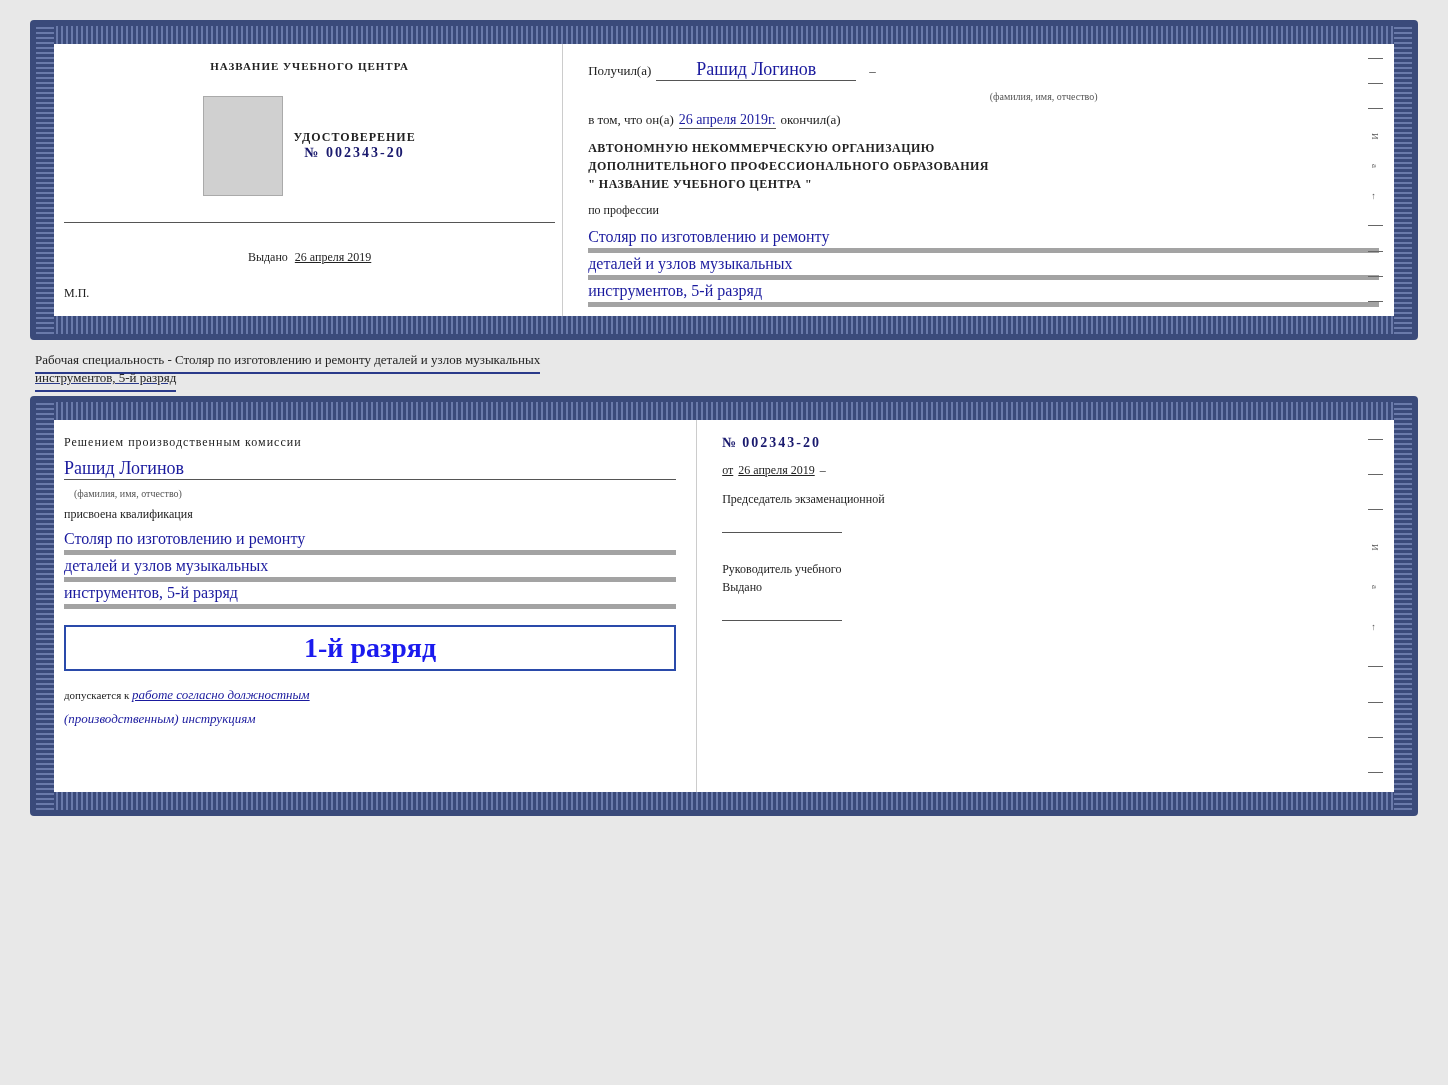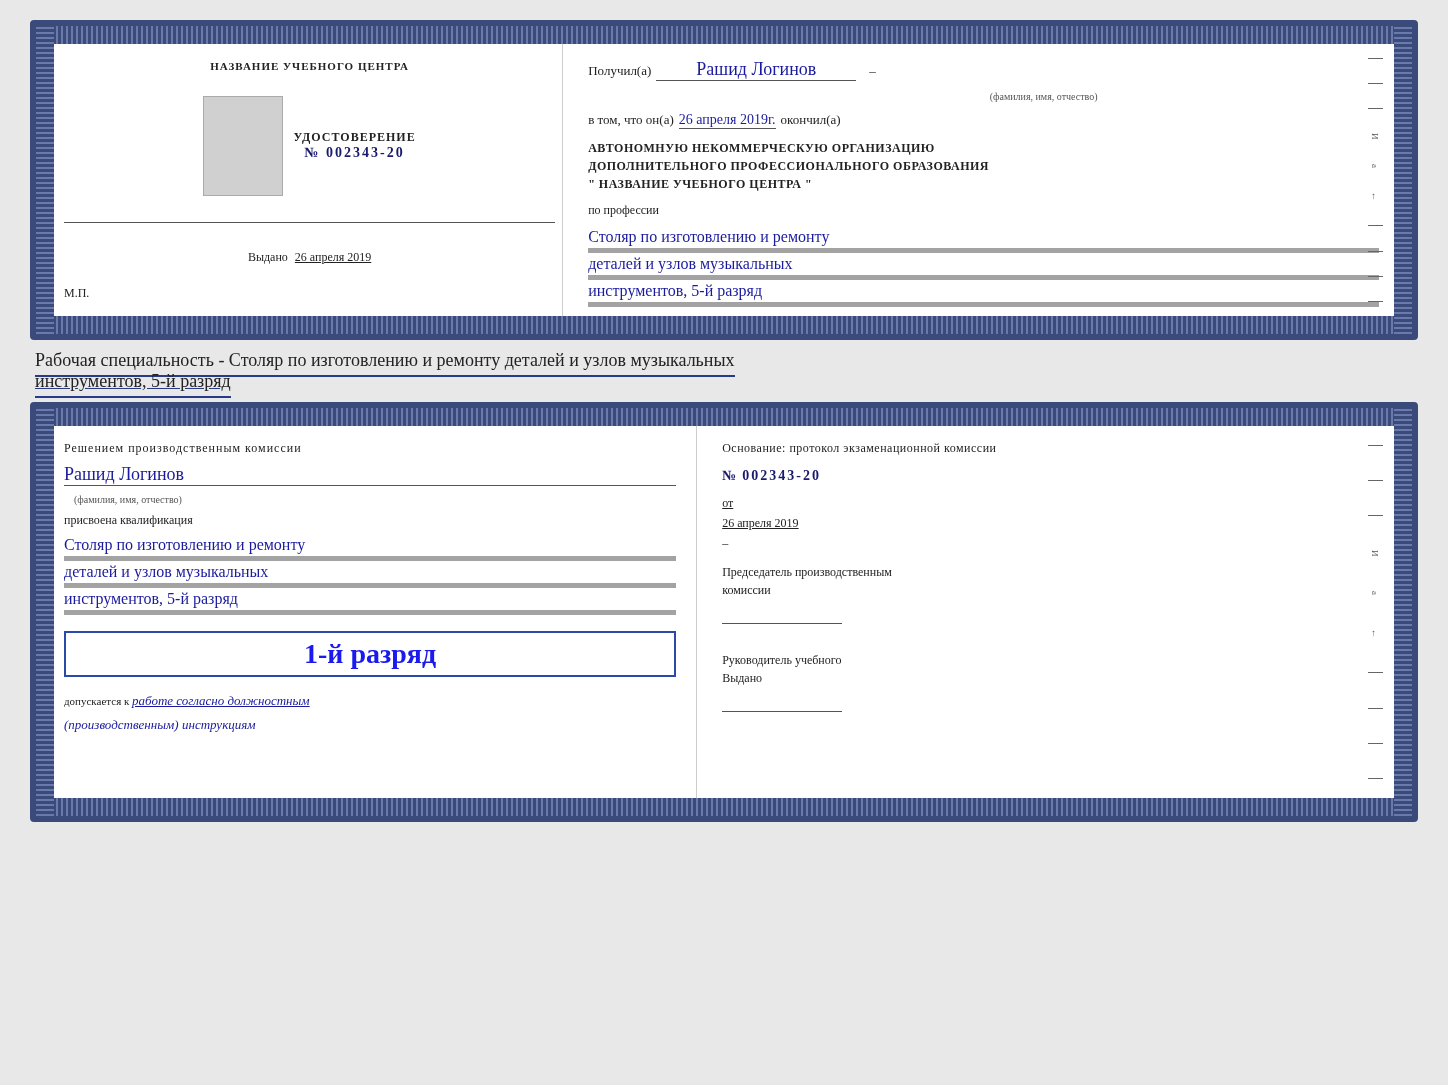--- a/index.html
+++ b/index.html
@@ -248,21 +248,21 @@
     }
 
     .deco-text {
       font-size: 9px;
       color: #555;
       writing-mode: vertical-rl;
     }
 
     
     .specialty-label {
-      font-size: 18px;
+      font-size: 13px;
       color: #222;
       padding: 5px 0;
       border-bottom: 2px solid #2a3a8a;
       display: inline;
     }
 
     .specialty-label-underlined {
       text-decoration: underline;
       text-decoration-color: #2a3a8a;
     }
@@ -343,21 +343,20 @@
       color: #1a1a6e;
       letter-spacing: 2px;
     }
 
     .ot-line {
       font-size: 12px;
       color: #222;
       display: flex;
       align-items: baseline;
       gap: 5px;
-      flex-direction: column;
     }
 
     .predsedatel-block, .rukovoditel-block {
       font-size: 12px;
       color: #222;
       line-height: 1.5;
     }
 
     .signature-line {
       border-bottom: 1px solid #555;
@@ -486,36 +485,34 @@
           <span>допускается к</span>
           <span class="italic-handwritten" style="text-decoration:underline;">работе согласно должностным</span>
         </div>
         <div class="dopuskaetsya-line">
           <span class="italic-handwritten">(производственным) инструкциям</span>
         </div>
       </div>
 
       <div class="right-panel">
 
-        <div class="osnovanie-text">Основание: протокол экзаменационной  комиссии</div>
 
         <div style="display:flex; align-items:baseline; gap:4px;">
           <span class="protocol-number">№</span>
           <span class="protocol-number">002343-20</span>
         </div>
 
         <div class="ot-line">
           <span style="text-decoration:underline;">от</span>
           <span style="text-decoration:underline;">26 апреля 2019</span>
           <span>–</span>
         </div>
 
         <div class="predsedatel-block">
-          <div>Председатель производственным</div>
-          <div>комиссии</div>
+          <div>Председатель экзаменационной</div>
           <span class="signature-line"></span>
         </div>
 
         <div class="rukovoditel-block" style="margin-top:15px;">
           <div>Руководитель учебного</div>
           <div>Выдано</div>
           <span class="signature-line"></span>
         </div>
       </div>
 

